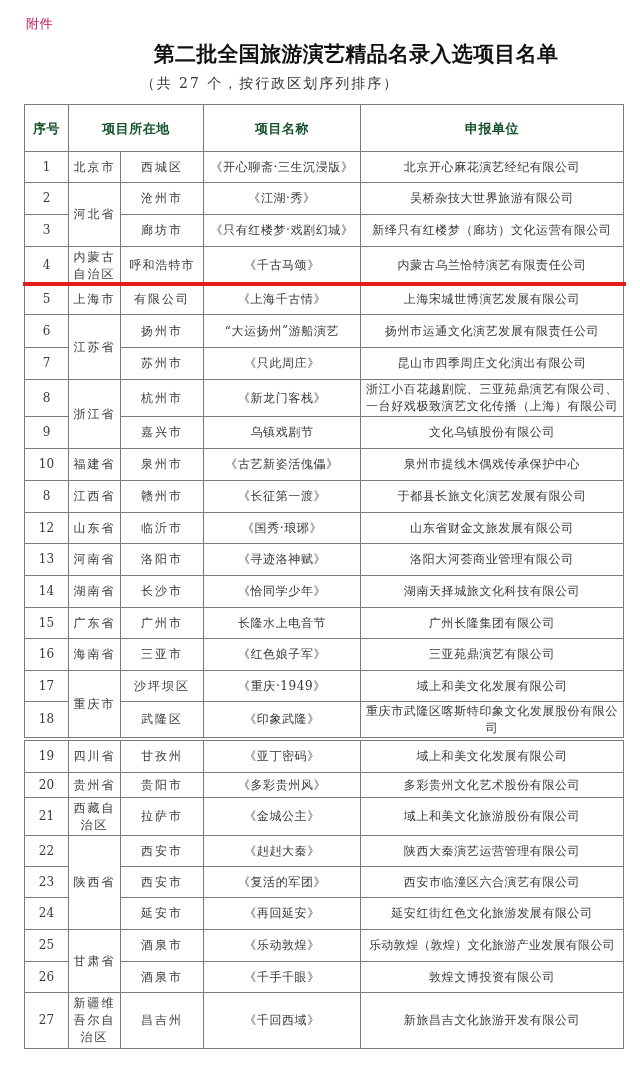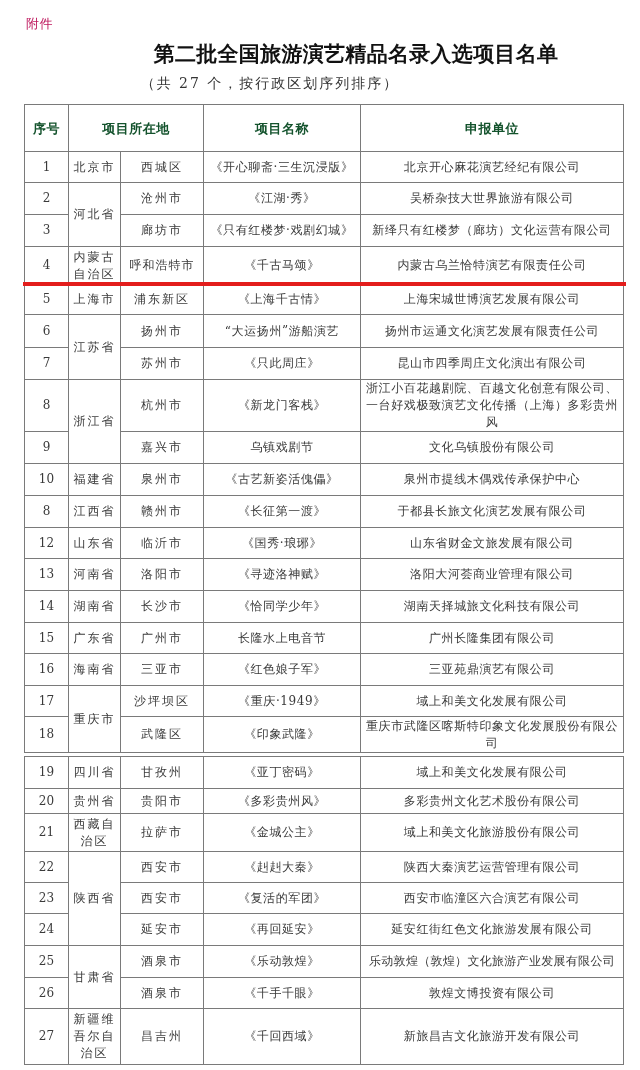--- a/index.html
+++ b/index.html
@@ -20,21 +20,21 @@
     }
     .subtitle {
       position:absolute; left:0; top:75px; width:540px; text-align:center;
       font-size:14px; letter-spacing:2px; color:#333;
     }
     table.list {
       position:absolute; left:24px; width:599px;
       border-collapse:collapse; table-layout:fixed;
     }
     #tbl-1 { top:104px; }
-    #tbl-2 { top:756px; }
+    #tbl-2 { top:740px; }
     .list th, .list td {
       border:1px solid #7a7a7a; text-align:center; vertical-align:middle;
       padding:0 3px; font-size:12px; line-height:17px; letter-spacing:0.6px;
       color:#3a3a3a; overflow:hidden;
     }
     .list th {
       font-family:"DejaVu Sans", "Liberation Sans", sans-serif;
       font-weight:bold; font-size:13px; color:#14532d; letter-spacing:0.5px;
     }
     .list td.idx { font-size:12px; letter-spacing:0; }
@@ -92,21 +92,21 @@
   <tr style="height:38px">
     <td class="idx">4</td>
     <td class="prov">内蒙古自治区</td>
     <td class="city" style="letter-spacing:1px">呼和浩特市</td>
     <td class="name">《千古马颂》</td>
     <td class="unit">内蒙古乌兰恰特演艺有限责任公司</td>
   </tr>
   <tr style="height:30px">
     <td class="idx">5</td>
     <td class="prov">上海市</td>
-    <td class="city">浦东新区</td>
+    <td class="city">有限公司</td>
     <td class="name">《上海千古情》</td>
     <td class="unit">上海宋城世博演艺发展有限公司</td>
   </tr>
   <tr style="height:33px">
     <td class="idx">6</td>
     <td class="prov" rowspan="2">江苏省</td>
     <td class="city">扬州市</td>
     <td class="name">“大运扬州”游船演艺</td>
     <td class="unit">扬州市运通文化演艺发展有限责任公司</td>
   </tr>
@@ -114,21 +114,21 @@
     <td class="idx">7</td>
     <td class="city">苏州市</td>
     <td class="name">《只此周庄》</td>
     <td class="unit">昆山市四季周庄文化演出有限公司</td>
   </tr>
   <tr style="height:37px">
     <td class="idx">8</td>
     <td class="prov" rowspan="2">浙江省</td>
     <td class="city">杭州市</td>
     <td class="name">《新龙门客栈》</td>
-    <td class="unit">浙江小百花越剧院、百越文化创意有限公司、一台好戏极致演艺文化传播（上海）多彩贵州风</td>
+    <td class="unit">浙江小百花越剧院、三亚苑鼎演艺有限公司、一台好戏极致演艺文化传播（上海）有限公司</td>
   </tr>
   <tr style="height:32px">
     <td class="idx">9</td>
     <td class="city">嘉兴市</td>
     <td class="name">乌镇戏剧节</td>
     <td class="unit">文化乌镇股份有限公司</td>
   </tr>
   <tr style="height:32px">
     <td class="idx">10</td>
     <td class="prov">福建省</td>

